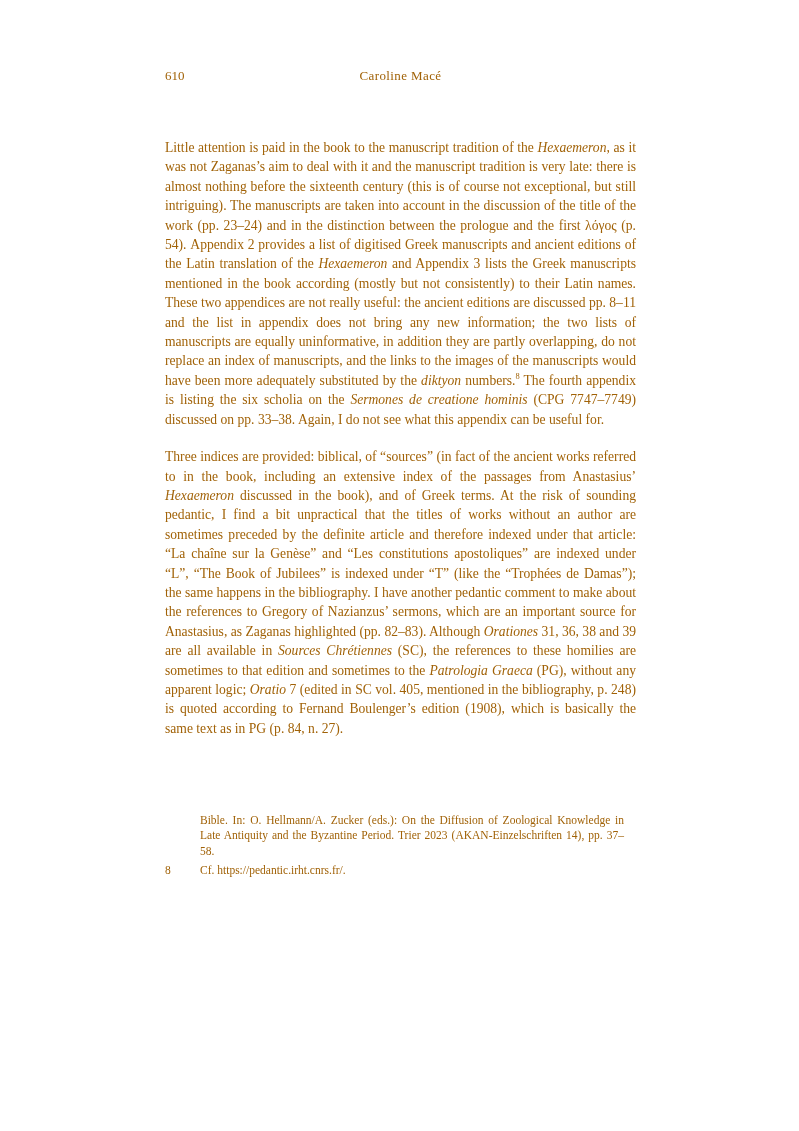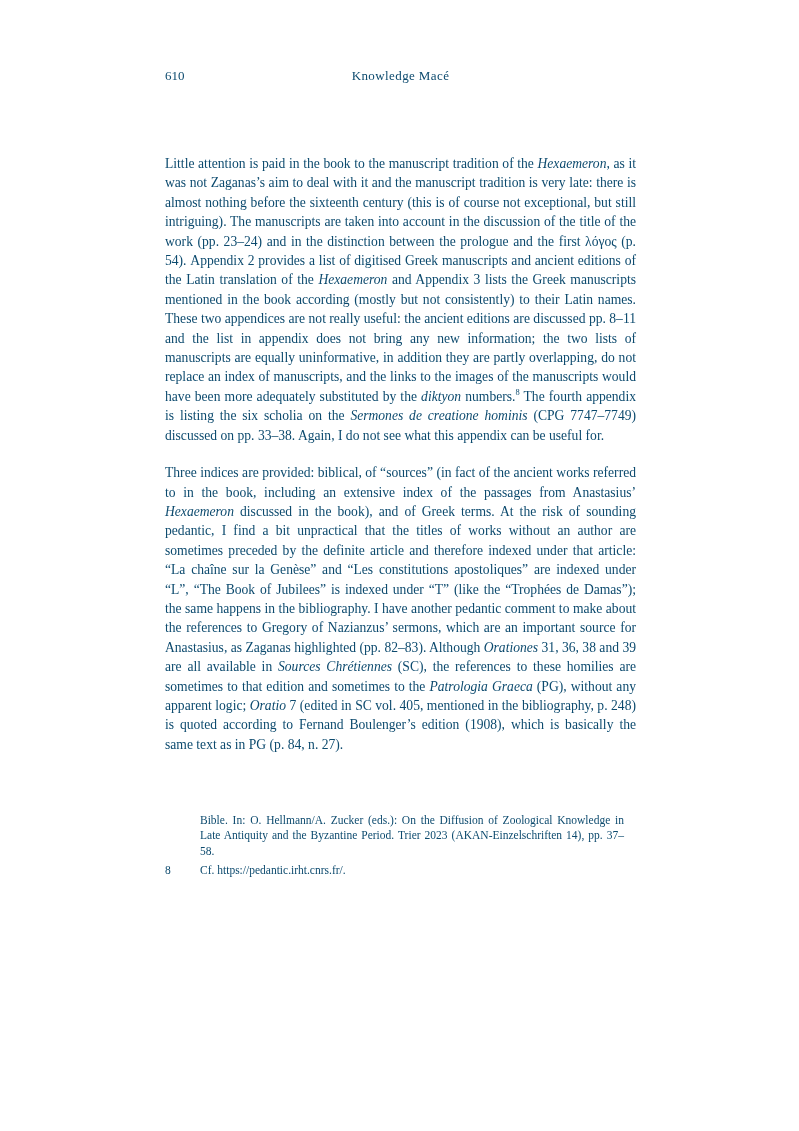--- a/index.html
+++ b/index.html
@@ -4,39 +4,39 @@
 <style>
   * { box-sizing: border-box; }
   html, body { margin: 0; padding: 0; }
   body { background: #ffffff; }
 
   .page {
     position: relative;
     width: 797px;
     height: 1131px;
     background: #ffffff;
-    color: #0c4a6e;
+    color: #a16207;
     font-family: "Liberation Serif", serif;
     overflow: hidden;
   }
 
   .running-header {
     position: absolute;
     left: 165px;
     top: 68px;
     width: 471px;
     font-size: 13px;
   }
   .page-number { position: absolute; left: 0; top: 0; }
   .running-head { display: block; text-align: center; letter-spacing: 0.4px; }
 
   .body-text {
     position: absolute;
     left: 165px;
-    top: 154px;
+    top: 138px;
     width: 471px;
     font-size: 13.6px;
     line-height: 19.4px;
     text-align: justify;
     text-justify: inter-word;
   }
   .para { margin: 0; }
   .para + .para { margin-top: 18px; }
   .body-text em, .footnotes em { font-style: italic; }
   sup { font-size: 0.62em; line-height: 0; vertical-align: super; }
@@ -56,21 +56,21 @@
   .fn-marker { width: 35px; flex: 0 0 35px; }
   .fn-text { flex: 1; }
 </style>
 </head>
 <body>
 
 <div class="page">
 
   <header class="running-header">
     <span class="page-number">610</span>
-    <span class="running-head">Knowledge Macé</span>
+    <span class="running-head">Caroline Macé</span>
   </header>
 
   <main class="body-text">
     <p class="para"><span>Little attention is paid in the book to the manuscript tradition of the </span><em>Hexaemeron</em><span>, as it was not Zaganas’s aim to deal with it and the manuscript tradition is very late: there is almost nothing before the sixteenth century (this is of course not exceptional, but still intriguing). The manuscripts are taken into account in the discussion of the title of the work (pp. 23–24) and in the distinction between the prologue and the first λόγος (p. 54). Appendix 2 provides a list of digitised Greek manuscripts and ancient editions of the Latin translation of the </span><em>Hexaemeron</em><span> and Appendix 3 lists the Greek manuscripts mentioned in the book according (mostly but not consistently) to their Latin names. These two appendices are not really useful: the ancient editions are discussed pp. 8–11 and the list in appendix does not bring any new information; the two lists of manuscripts are equally uninformative, in addition they are partly overlapping, do not replace an index of manuscripts, and the links to the images of the manuscripts would have been more adequately substituted by the </span><em>diktyon</em><span> numbers.</span><sup>8</sup><span> The fourth appendix is listing the six scholia on the </span><em>Sermones de creatione hominis</em><span> (CPG 7747–7749) discussed on pp. 33–38. Again, I do not see what this appendix can be useful for.</span></p>
     <p class="para"><span>Three indices are provided: biblical, of “sources” (in fact of the ancient works referred to in the book, including an extensive index of the passages from Anastasius’ </span><em>Hexaemeron</em><span> discussed in the book), and of Greek terms. At the risk of sounding pedantic, I find a bit unpractical that the titles of works without an author are sometimes preceded by the definite article and therefore indexed under that article: “La chaîne sur la Genèse” and “Les constitutions apostoliques” are indexed under “L”, “The Book of Jubilees” is indexed under “T” (like the “Trophées de Damas”); the same happens in the bibliography. I have another pedantic comment to make about the references to Gregory of Nazianzus’ sermons, which are an important source for Anastasius, as Zaganas highlighted (pp. 82–83). Although </span><em>Orationes</em><span> 31, 36, 38 and 39 are all available in </span><em>Sources Chrétiennes</em><span> (SC), the references to these homilies are sometimes to that edition and sometimes to the </span><em>Patrologia Graeca</em><span> (PG), without any apparent logic; </span><em>Oratio</em><span> 7 (edited in SC vol. 405, mentioned in the bibliography, p. 248) is quoted according to Fernand Boulenger’s edition (1908), which is basically the same text as in PG (p. 84, n. 27).</span></p>
   </main>
 
   <footer class="footnotes">
     <p class="footnote-continuation"><span>Bible. In: O. Hellmann/A. Zucker (eds.): On the Diffusion of Zoological Knowledge in Late Antiquity and the Byzantine Period. Trier 2023 (AKAN-Einzelschriften 14), pp. 37–58.</span></p>
     <div class="footnote-row">

